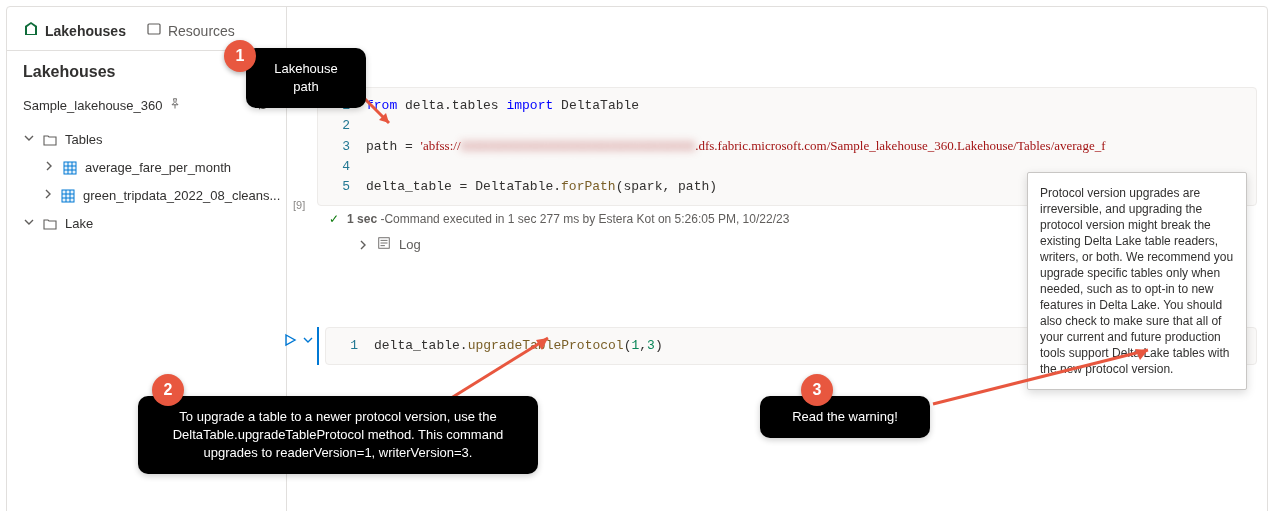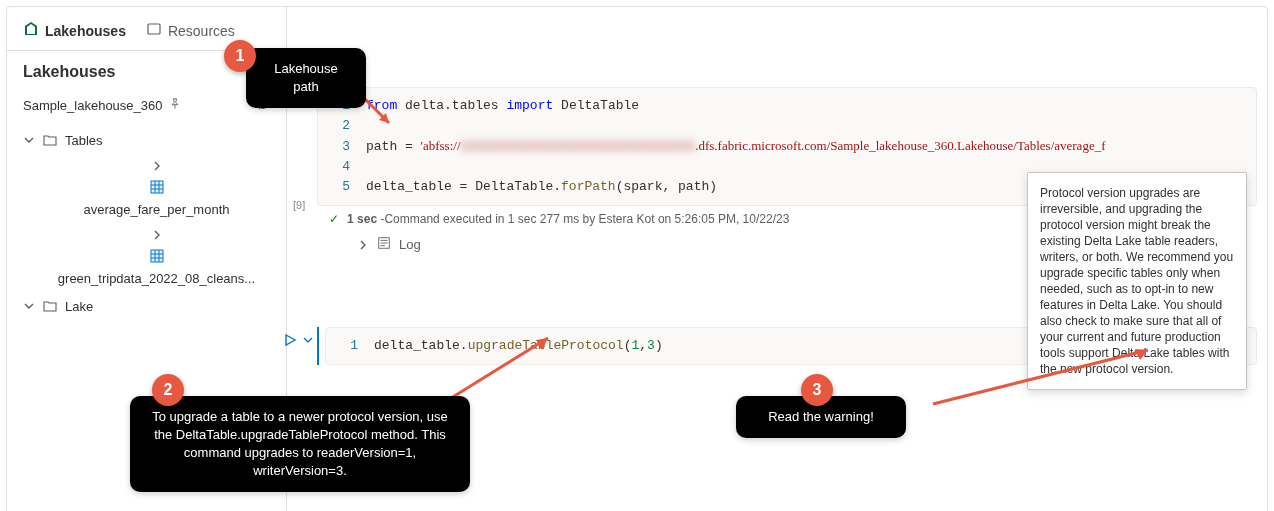--- a/index.html
+++ b/index.html
@@ -7,22 +7,22 @@
 .container { display: flex; height: 100%; border: 1px solid #e1dfdd; border-radius: 4px; margin: 6px; overflow: visible; position: relative; }
 .sidebar { width: 280px; border-right: 1px solid #e1dfdd; display: flex; flex-direction: column; }
 .tabs { display: flex; gap: 20px; padding: 14px 16px 10px; border-bottom: 1px solid #e1dfdd; }
 .tab { display: flex; align-items: center; gap: 6px; font-size: 14px; color: #605e5c; cursor: pointer; }
 .tab.active { color: #323130; font-weight: 600; }
 .tab.active .lh-icon path { fill: #0f6c3a; }
 .section-title { font-size: 16px; font-weight: 600; padding: 12px 16px 8px; }
 .lakehouse-row { display: flex; align-items: center; justify-content: space-between; padding: 8px 16px; }
 .lakehouse-row span:first-child { display: flex; align-items: flex-start; gap: 6px; }
 .tree { padding: 4px 0; }
-.tree-item { display: flex; align-items: center; gap: 7px; padding: 6px 16px; cursor: pointer; }
-.tree-item.nested { padding-left: 36px; flex-direction: column; }
+.tree-item { display: flex; gap: 7px; padding: 6px 16px; cursor: pointer; }
+.tree-item.nested { padding-left: 36px; }
 .chev { width: 12px; height: 12px; display: inline-flex; align-items: center; justify-content: center; }
 .chev svg { width: 10px; height: 10px; }
 .folder-icon, .table-icon { width: 16px; height: 16px; display: inline-flex; }
 .main { flex: 1; display: flex; flex-direction: column; padding: 0; position: relative; overflow: visible; }
 .cell { margin: 80px 10px 10px 30px; position: relative; }
 .gutter-num { position: absolute; left: -24px; top: 112px; font-size: 11px; color: #8a8886; }
 .code-block { background: #faf9f8; border: 1px solid #edebe9; border-radius: 4px; padding: 8px 12px; font-family: Consolas, 'Courier New', monospace; font-size: 13px; line-height: 20px; overflow: hidden; white-space: nowrap; }
 .ln { display: inline-block; width: 20px; text-align: right; color: #237893; margin-right: 16px; }
 .kw { color: #0000ff; }
 .str { color: #a31515; font-family: Liberation Serif, serif; }
@@ -187,24 +187,24 @@
 </div>
 
 <div class="callout-num" style="left:224px; top:40px">1</div>
 <div class="callout" style="left:246px; top:48px; width:120px">Lakehouse path</div>
 <svg class="arrow" style="left:344px; top:78px" width="60" height="60">
     <path d="M5 5 L45 45" stroke="#e8573f" stroke-width="3" fill="none"></path>
     <path d="M45 45 L35 42 L42 35 Z" fill="#e8573f"></path>
   </svg>
 
 <div class="callout-num" style="left:152px; top:374px">2</div>
-<div class="callout" style="left:130px; top:396px; width:340px">To upgrade a table to a newer protocol version, use the DeltaTable.upgradeTableProtocol method. This command upgrades to readerVersion=1, writerVersion=3.</div>
+<div class="callout" style="left:138px; top:396px; width:400px">To upgrade a table to a newer protocol version, use the DeltaTable.upgradeTableProtocol method. This command upgrades to readerVersion=1, writerVersion=3.</div>
 <svg class="arrow" style="left:438px; top:330px" width="120" height="80">
     <path d="M10 70 L110 8" stroke="#e8573f" stroke-width="3" fill="none"></path>
     <path d="M110 8 L98 10 L104 20 Z" fill="#e8573f"></path>
   </svg>
 
 <div class="callout-num" style="left:801px; top:374px">3</div>
-<div class="callout" style="left:736px; top:396px; width:170px">Read the warning!</div>
+<div class="callout" style="left:760px; top:396px; width:170px">Read the warning!</div>
 <svg class="arrow" style="left:928px; top:344px" width="230" height="70">
     <path d="M5 60 L220 6" stroke="#e8573f" stroke-width="3" fill="none"></path>
     <path d="M220 6 L207 5 L212 16 Z" fill="#e8573f"></path>
   </svg>
 
 </body></html>

